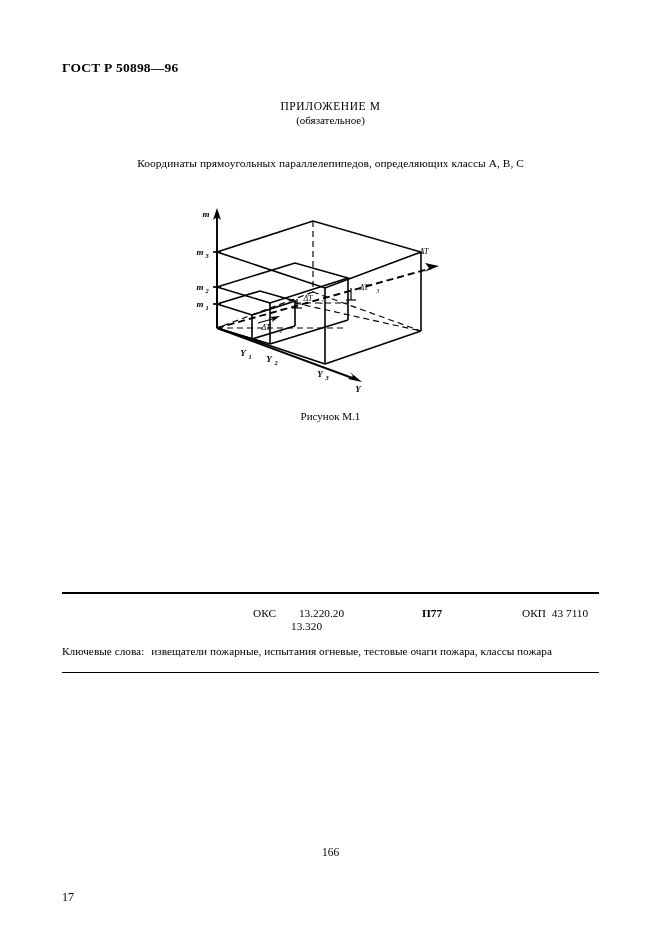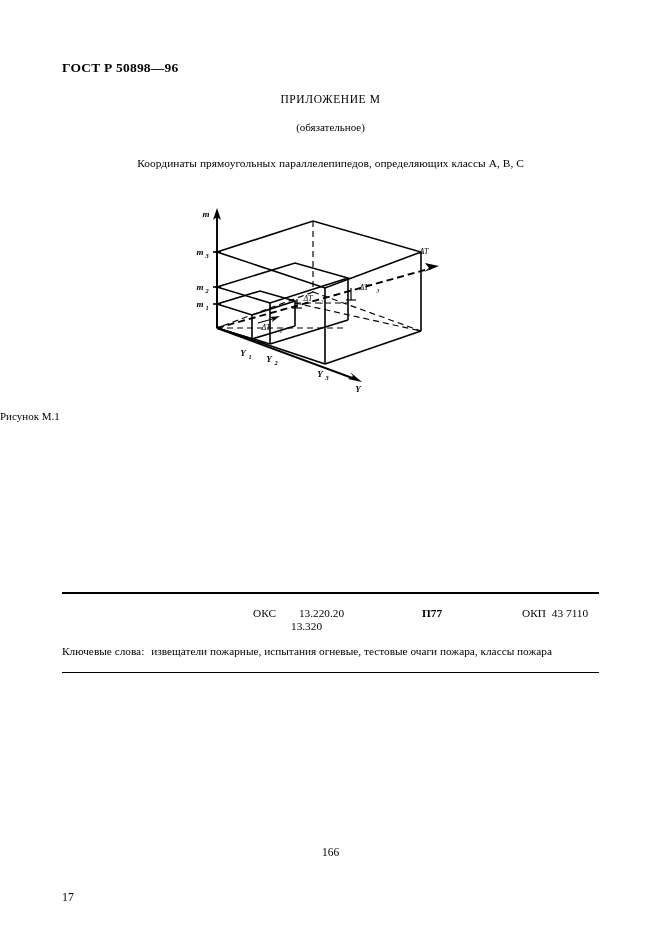--- a/index.html
+++ b/index.html
@@ -31,31 +31,31 @@
     font-size: 13.5px;
     font-weight: bold;
     letter-spacing: 0.2px;
     white-space: nowrap;
   }
 
   
   .appendix {
     position: absolute;
     left: 0;
-    top: 93px;
+    top: 100px;
     width: 661px;
     text-align: center;
   }
   .appendix-title {
     font-size: 11.5px;
     letter-spacing: 0.6px;
   }
   .appendix-sub {
     font-size: 11px;
-    margin-top: 16px;
+    margin-top: 2px;
   }
 
   
   .section-heading {
     position: absolute;
     left: 0;
     top: 157px;
     width: 661px;
     text-align: center;
     font-size: 11.4px;
@@ -72,21 +72,21 @@
     height: 200px;
   }
   .figure-wrap svg {
     display: block;
   }
   .figure-caption {
     position: absolute;
     left: 0;
     top: 410px;
     width: 661px;
-    text-align: left;
+    text-align: center;
     font-size: 11px;
   }
 
   
   .rule {
     position: absolute;
     left: 62px;
     width: 537px;
     background: #000000;
   }

